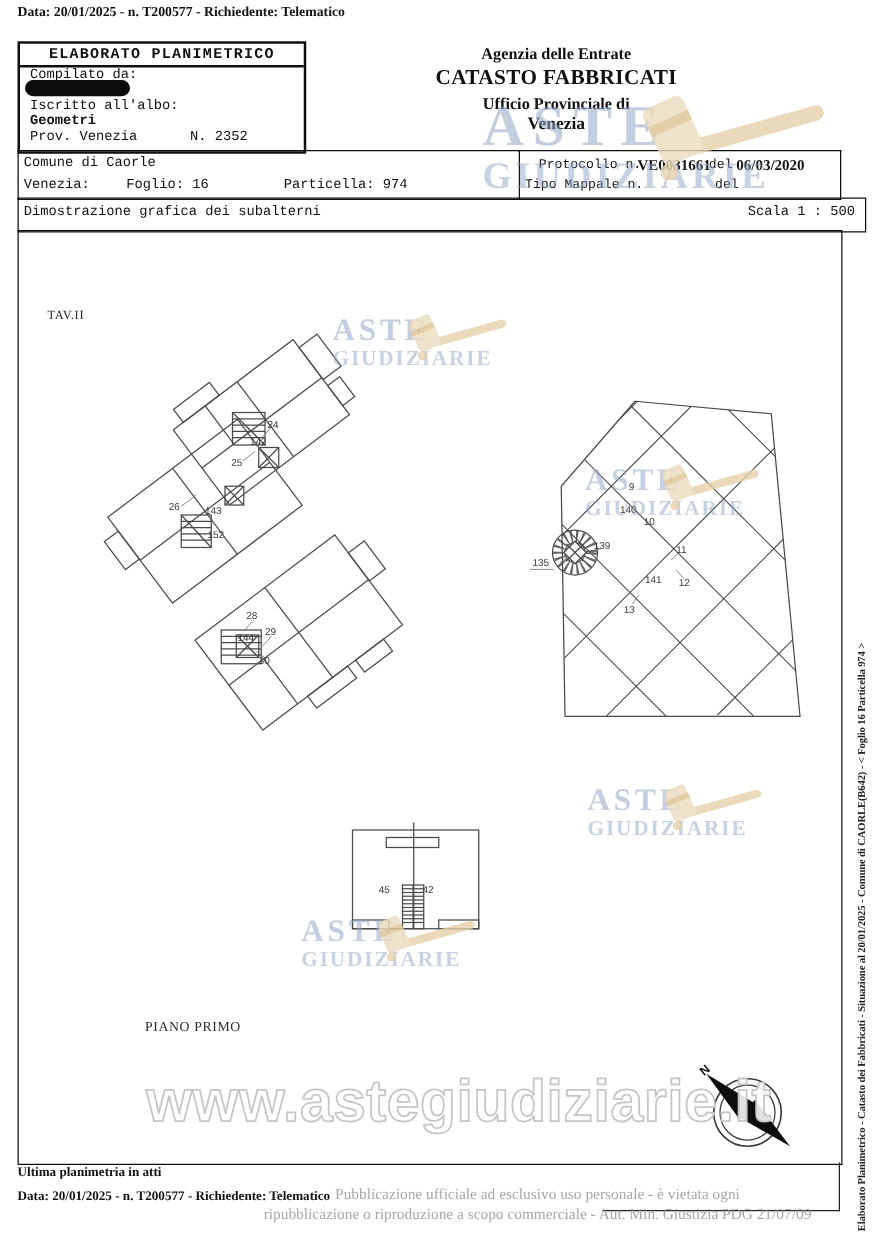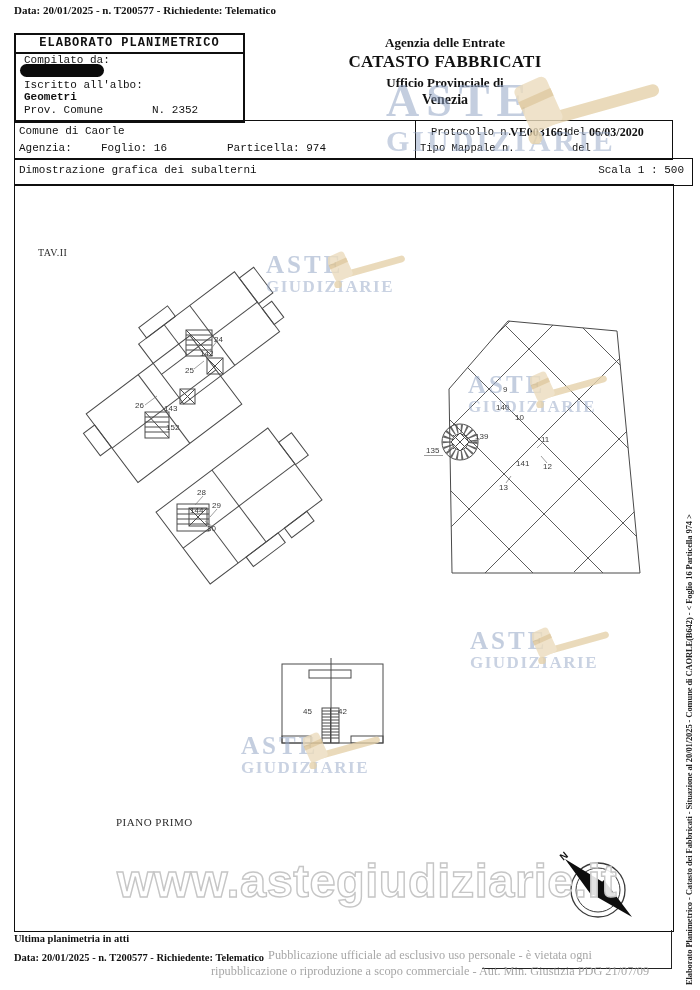--- a/index.html
+++ b/index.html
@@ -51,34 +51,34 @@
 <div id="page">
 
   <div class="abs top-date serifb">Data: 20/01/2025 - n. T200577 - Richiedente: Telematico</div>
 
   <div class="abs elab-box">
     <div class="elab-title mono">ELABORATO PLANIMETRICO</div>
     <div class="row mono" style="top:19px;">Compilato da:</div>
     <div class="redact"></div>
     <div class="row mono" style="top:44px;">Iscritto all'albo:</div>
     <div class="row mono" style="top:56px;font-weight:bold;">Geometri</div>
-    <div class="row mono" style="top:69px;">Prov. Comune</div>
+    <div class="row mono" style="top:69px;">Prov. Venezia</div>
     <div class="row mono" style="top:69px;left:136px;">N. 2352</div>
   </div>
 
   <div class="abs agency sans">
     <div class="a1">Agenzia delle Entrate</div>
     <div class="a2">CATASTO FABBRICATI</div>
     <div class="a3">Ufficio Provinciale di</div>
     <div class="a4">Venezia</div>
   </div>
 
   <div class="abs comune-box">
     <div class="t mono" style="left:4px;top:4px;">Comune di Caorle</div>
-    <div class="t mono" style="left:4px;top:21px;">Agenzia:</div>
+    <div class="t mono" style="left:4px;top:21px;">Venezia:</div>
     <div class="t mono" style="left:86px;top:21px;">Foglio: 16</div>
     <div class="t mono" style="left:212px;top:21px;">Particella: 974</div>
   </div>
 
   <div class="abs proto-box">
     <div class="t mono" style="left:17px;top:5px;">Protocollo n.</div>
     <div class="v serifb" style="left:96px;top:4px;">VE0031661</div>
     <div class="t mono" style="left:153px;top:5px;">del</div>
     <div class="v serifb" style="left:175px;top:4px;">06/03/2020</div>
     <div class="t mono" style="left:6px;top:21px;">Tipo Mappale n.</div>

